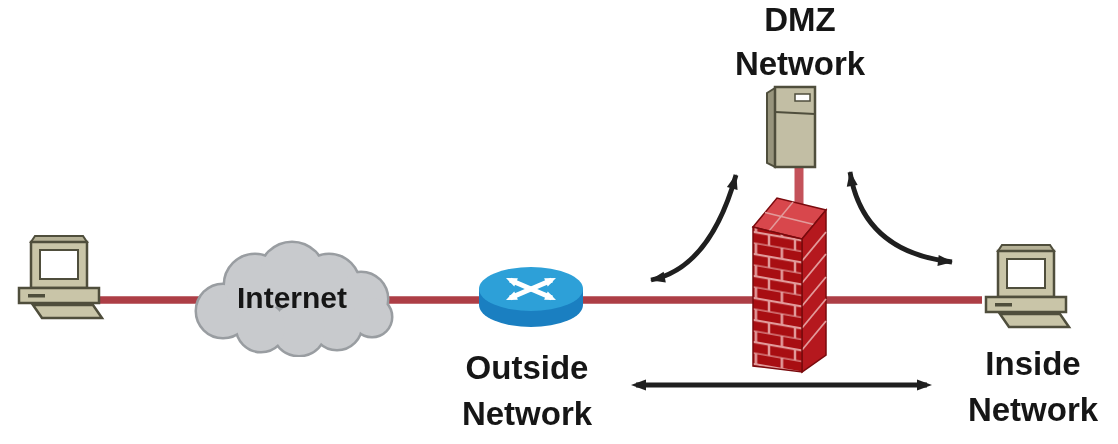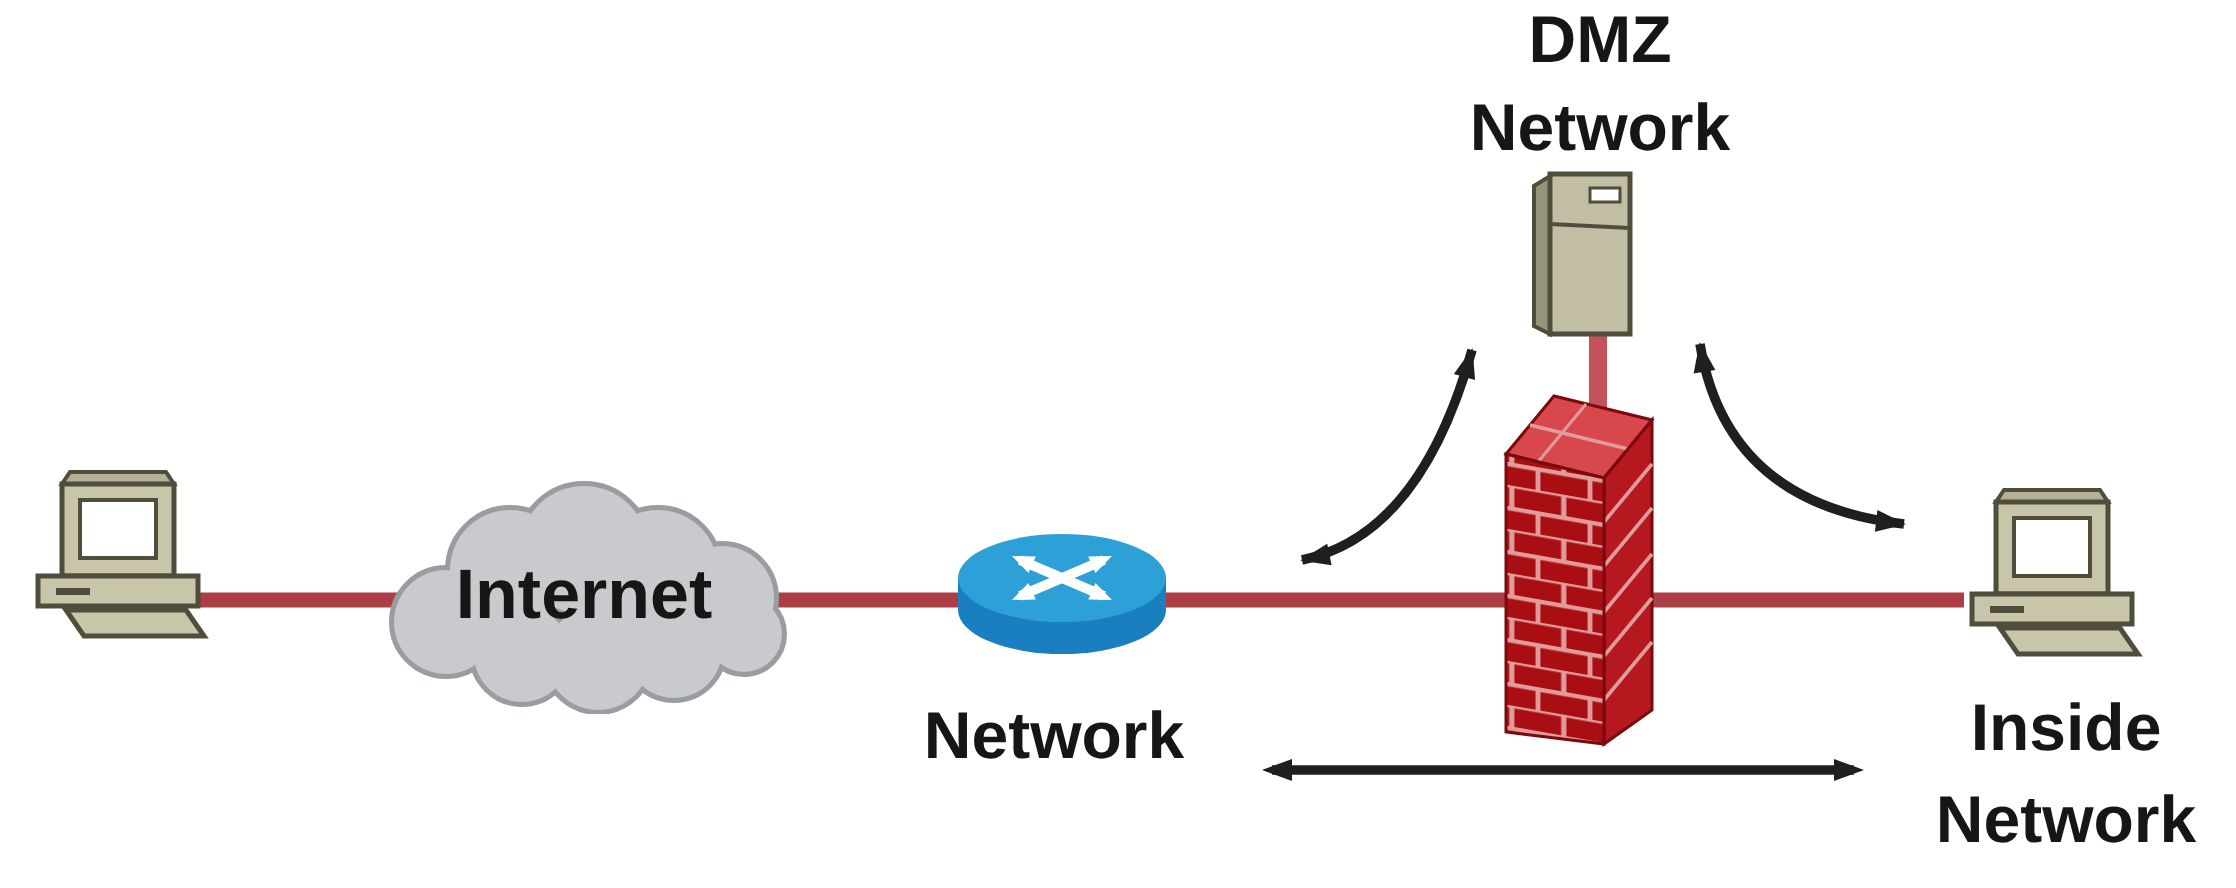--- a/index.html
+++ b/index.html
@@ -32,21 +32,21 @@
   .label div { text-align: center; }
   .cloud-label {
     position: absolute;
     left: 189px; top: 239px;
     width: 206px; height: 118px;
     display: flex;
     align-items: center;
     justify-content: center;
     z-index: 4;
     font-weight: 700;
-    font-size: 35px;
+    font-size: 30px;
     color: var(--label-text, #161616);
   }
   .lbl-outside { left: 427px; top: 345px; width: 200px; }
   .lbl-dmz     { left: 700px; top: -2px;  width: 200px; line-height: 44px; }
   .lbl-inside  { left: 933px; top: 341px; width: 200px; }
 </style>
 </head>
 <body>
 
 <div class="stage">
@@ -155,20 +155,21 @@
       <polygon points="1,0 -14,-5.5 -14,5.5" transform="translate(651,280) rotate(168.5)"></polygon>
       <polygon points="1,0 -14,-5.5 -14,5.5" transform="translate(736,175) rotate(-74.4)"></polygon>
       <polygon points="1,0 -14,-5.5 -14,5.5" transform="translate(850,172) rotate(-99.2)"></polygon>
       <polygon points="1,0 -14,-5.5 -14,5.5" transform="translate(952,262) rotate(6.4)"></polygon>
       <polygon points="1,0 -14,-5.5 -14,5.5" transform="translate(632,385) rotate(180)"></polygon>
       <polygon points="1,0 -14,-5.5 -14,5.5" transform="translate(931,385) rotate(0)"></polygon>
     </g>
   </svg>
 
   <div class="label lbl-outside">
+    <div>Outside</div>
     <div>Network</div>
   </div>
   <div class="label lbl-dmz">
     <div>DMZ</div>
     <div>Network</div>
   </div>
   <div class="label lbl-inside">
     <div>Inside</div>
     <div>Network</div>
   </div>

